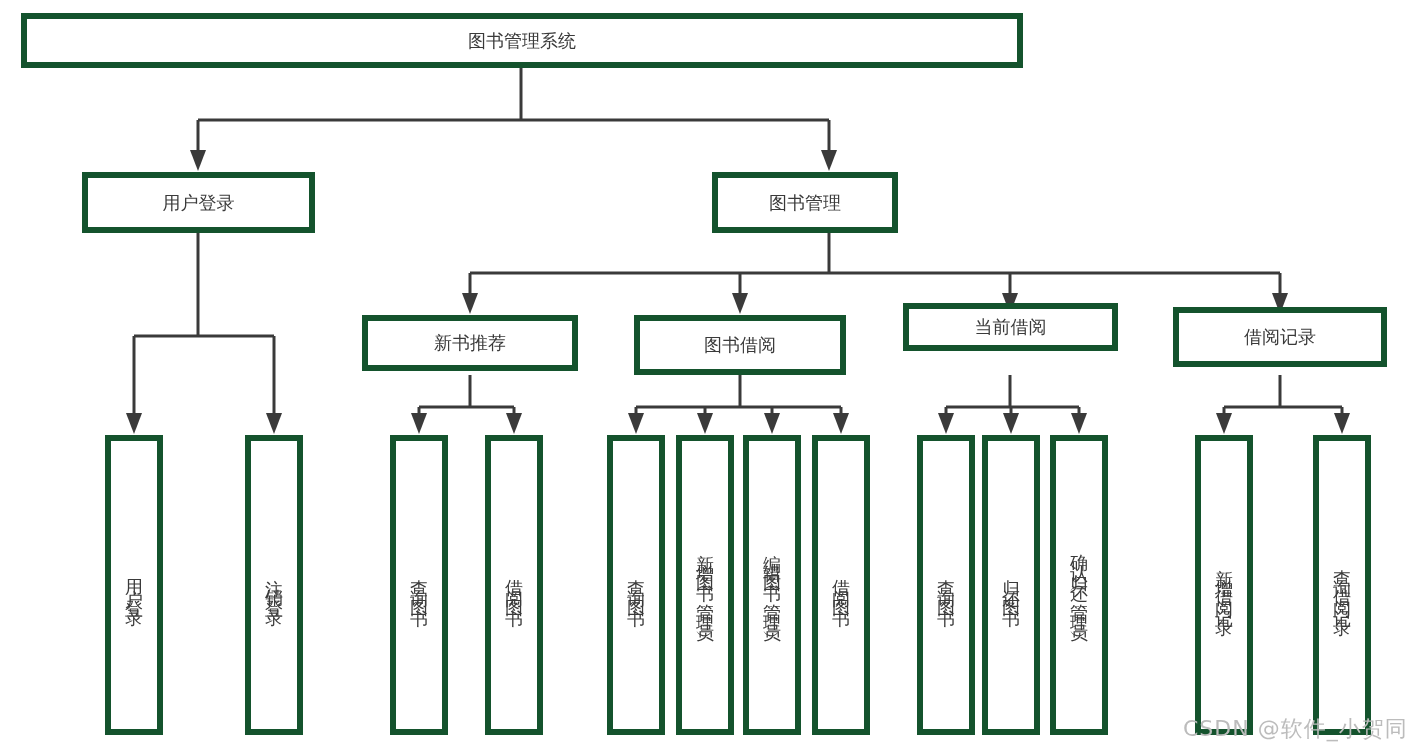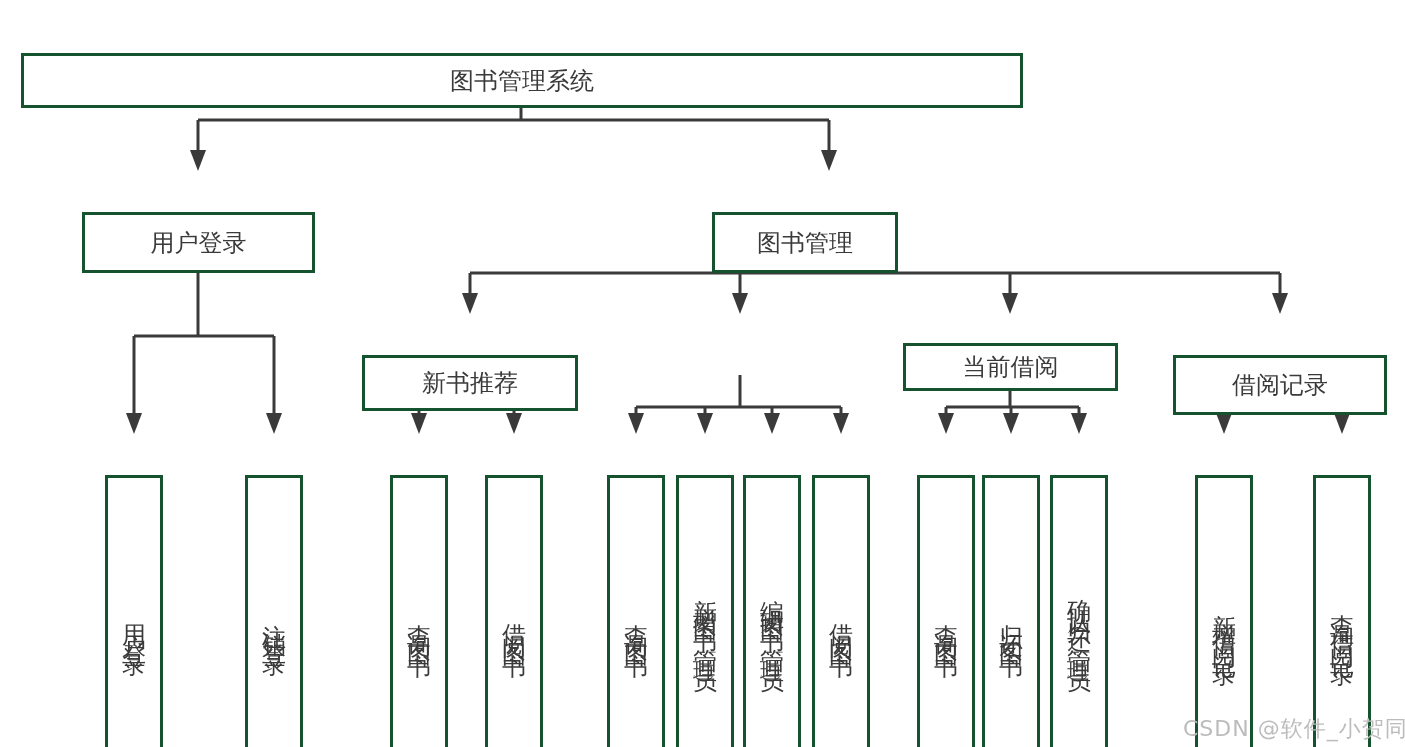--- a/index.html
+++ b/index.html
@@ -6,28 +6,27 @@
   body {
     width:1405px; height:747px;
     background:#ffffff;
     font-family:"DejaVu Sans","Liberation Sans",sans-serif;
     position:relative; overflow:hidden;
   }
   #stage { position:absolute; left:0; top:0; width:1405px; height:747px; }
   #connectors { position:absolute; left:0; top:0; z-index:1; }
   .box {
     position:absolute;
-    border:3px solid #14532d;
+    border:6px solid #14532d;
     background:#ffffff;
     color:#3a3a3a;
     display:flex; align-items:center; justify-content:center;
-    font-size:24px;
+    font-size:18px;
     z-index:2;
     text-align:center;
-    margin-top:40px;
   }
   .v {
     writing-mode:vertical-rl;
     letter-spacing:10px;
     line-height:1;
   }
   #watermark {
     position:absolute;
     left:1183px; top:714px;
     font-size:22px;
@@ -96,22 +95,23 @@
       <path d="M1342 407 L1342 420" stroke="#3a3a3a" stroke-width="3" fill="none"></path>
       <polygon points="1334,413 1350,413 1342,434" fill="#3a3a3a"></polygon>
     </svg>
 
   <div class="box" style="left:21px;top:13px;width:1002px;height:55px">图书管理系统</div>
 
   <div class="box" style="left:82px;top:172px;width:233px;height:61px">用户登录</div>
   <div class="box" style="left:712px;top:172px;width:186px;height:61px">图书管理</div>
 
   <div class="box" style="left:362px;top:315px;width:216px;height:56px">新书推荐</div>
+  <div class="box" style="left:634px;top:315px;width:212px;height:60px">图书借阅</div>
   <div class="box" style="left:903px;top:303px;width:215px;height:48px">当前借阅</div>
-  <div class="box" style="left:1173px;top:315px;width:214px;height:60px">借阅记录</div>
+  <div class="box" style="left:1173px;top:307px;width:214px;height:60px">借阅记录</div>
 
   <div class="box v" style="left:105px;top:435px;width:58px;height:300px">用户登录</div>
   <div class="box v" style="left:245px;top:435px;width:58px;height:300px">注销登录</div>
 
   <div class="box v" style="left:390px;top:435px;width:58px;height:300px">查询图书</div>
   <div class="box v" style="left:485px;top:435px;width:58px;height:300px">借阅图书</div>
 
   <div class="box v" style="left:607px;top:435px;width:58px;height:300px">查询图书</div>
   <div class="box v" style="left:676px;top:435px;width:58px;height:300px">新增图书（管理员）</div>
   <div class="box v" style="left:743px;top:435px;width:58px;height:300px">编辑图书（管理员）</div>

